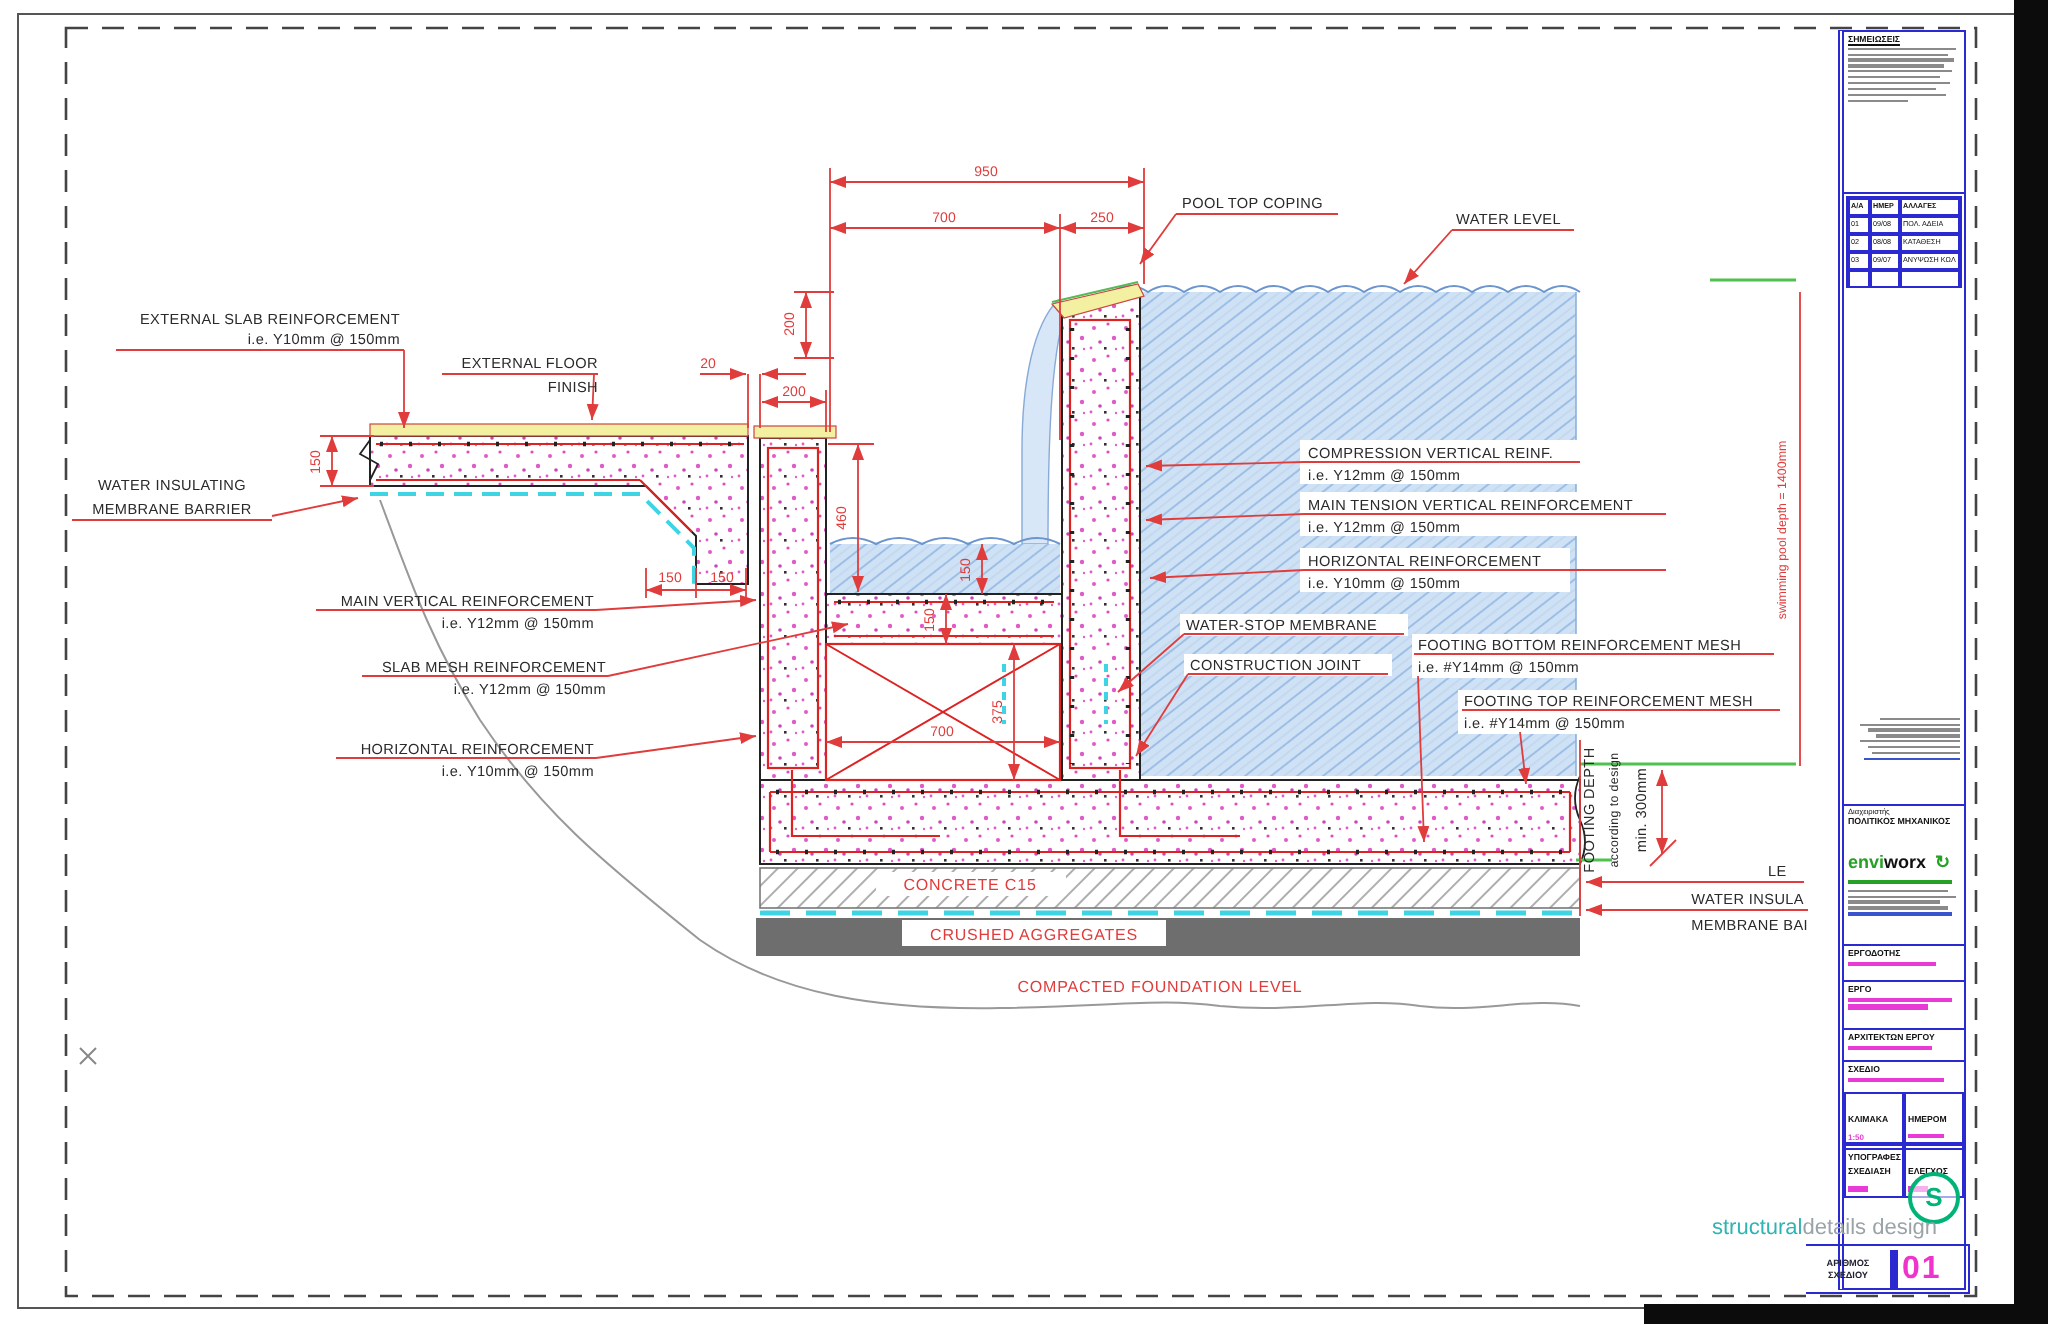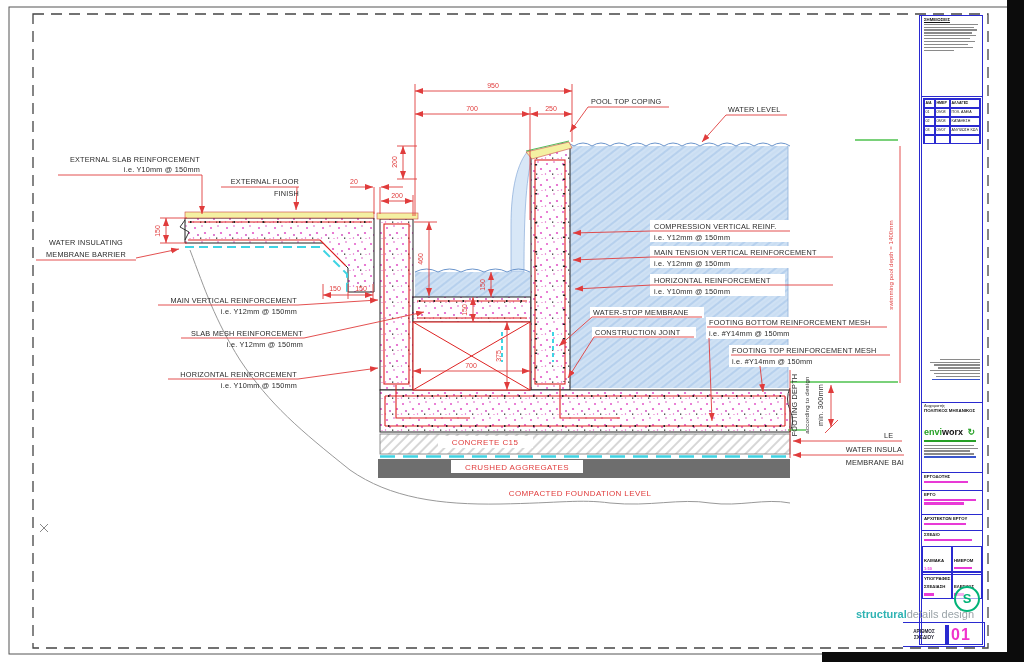--- a/index.html
+++ b/index.html
@@ -31,21 +31,21 @@
   .cellval{color:#e83ad6;font-size:4px;font-weight:bold;}
   .logo-envi{color:#27a027;font-weight:bold;font-size:9px;}
   .logo-worx{color:#111;font-weight:bold;font-size:9px;}
   .logo-arrow{color:#27a027;font-size:9px;font-weight:bold;}
   
   #watermark{position:absolute;left:856px;top:586px;width:132px;height:38px;z-index:5;}
   #wm-logo{position:absolute;right:8px;top:0;width:22px;height:22px;border:2.4px solid #00b377;
            border-radius:50%;color:#00b377;font-weight:bold;font-size:13px;text-align:center;
            line-height:21px;background:rgba(255,255,255,.6);}
   #wm-text{position:absolute;left:0;top:22px;font-size:11px;white-space:nowrap;}
-  .wm1{color:#2fb3b3;font-weight:bold;text-align:right;}
+  .wm1{color:#2fb3b3;font-weight:normal;text-align:right;}
   .wm2{color:#9aa3a8;}
   #sheetbox{position:absolute;left:903px;top:622px;width:82px;height:25px;z-index:6;
             border-top:1.2px solid #2a2ad0;border-bottom:1.2px solid #2a2ad0;border-right:1.2px solid #2a2ad0;
             display:flex;align-items:center;background:transparent;box-sizing:border-box;}
   #sheetbox .cap{width:42px;text-align:center;font-size:4.6px;font-weight:bold;color:#223;line-height:6px;}
   #sheetbox .vbar{width:4px;height:20px;background:#2a2ad0;margin-right:2px;}
   #sheetbox .num{color:#f033cc;font-size:16px;font-weight:bold;letter-spacing:1px;}
   .blackband-right{position:absolute;left:1007px;top:0;width:17px;height:662px;background:#0c0c0c;}
   .blackband-bottom{position:absolute;left:822px;top:652px;width:202px;height:10px;background:#0c0c0c;}
 </style>

